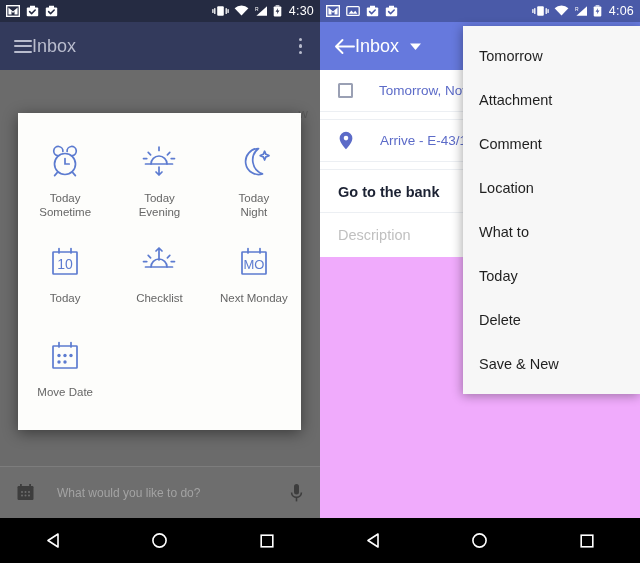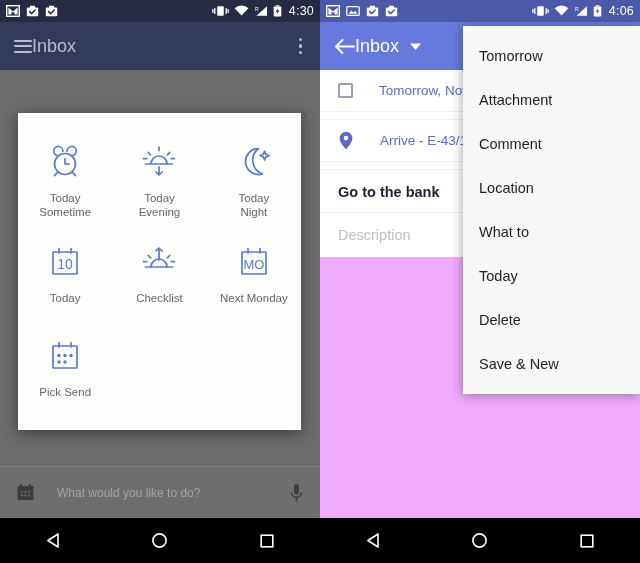--- a/index.html
+++ b/index.html
@@ -283,21 +283,21 @@
                 <path d="M13 5.5V10M25 5.5V10" stroke-linecap="round"></path>
                 <g fill="#5c7bd0" stroke="none">
                   <circle cx="13" cy="18.5" r="1.7"></circle>
                     <circle cx="19" cy="18.5" r="1.7"></circle>
                     <circle cx="25" cy="18.5" r="1.7"></circle>
                   <circle cx="13" cy="25" r="1.7"></circle>
                     <circle cx="19" cy="25" r="1.7"></circle>
                 </g>
               </svg>
             </div>
-            <div class="lbl">Pick Send</div>
+            <div class="lbl">Move Date</div>
           </div>
 
           <div class="dcell empty">
             <div class="ic"></div>
             <div class="lbl"></div>
           </div>
 
 
         </div>
       </div>

